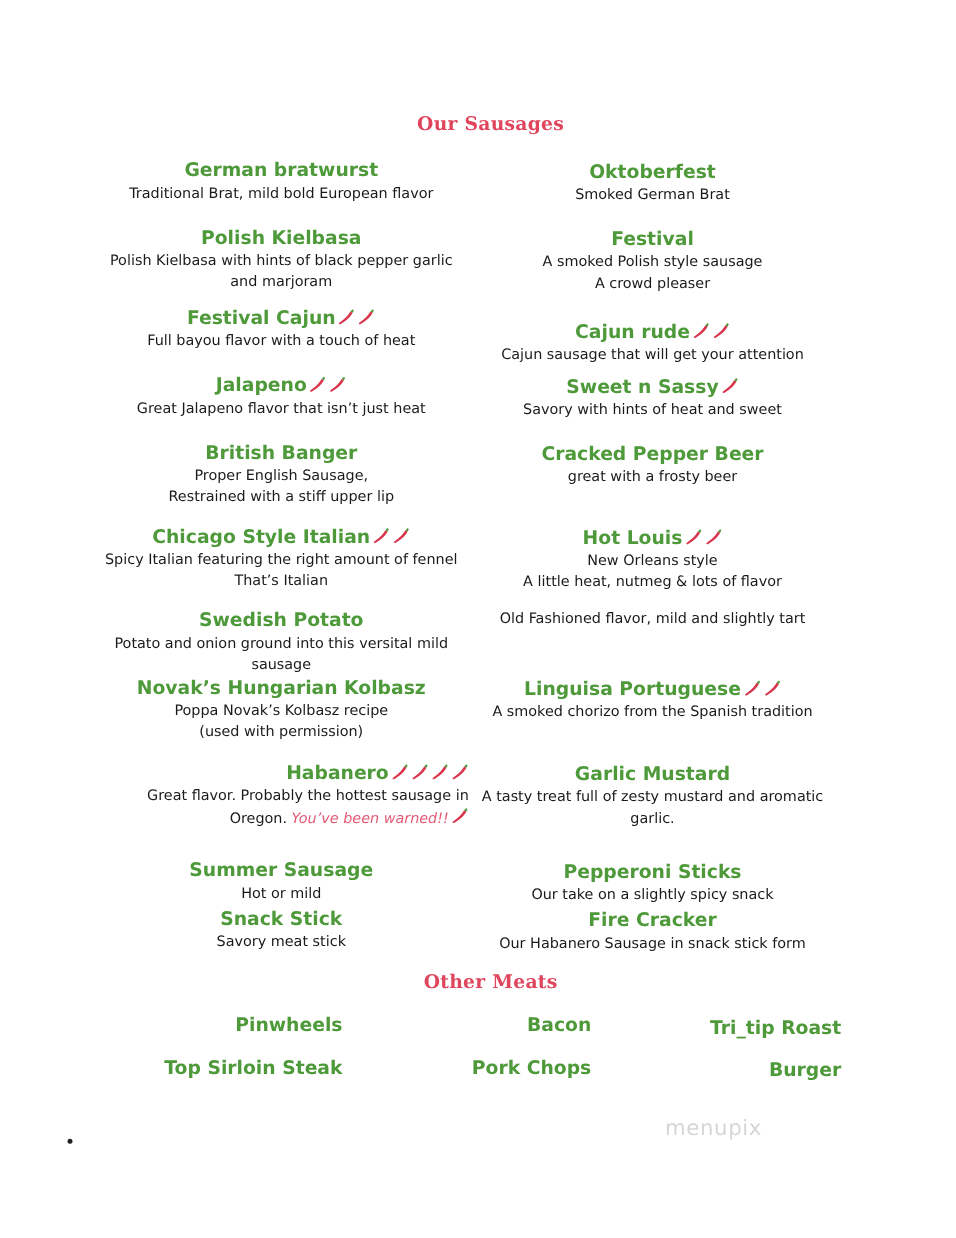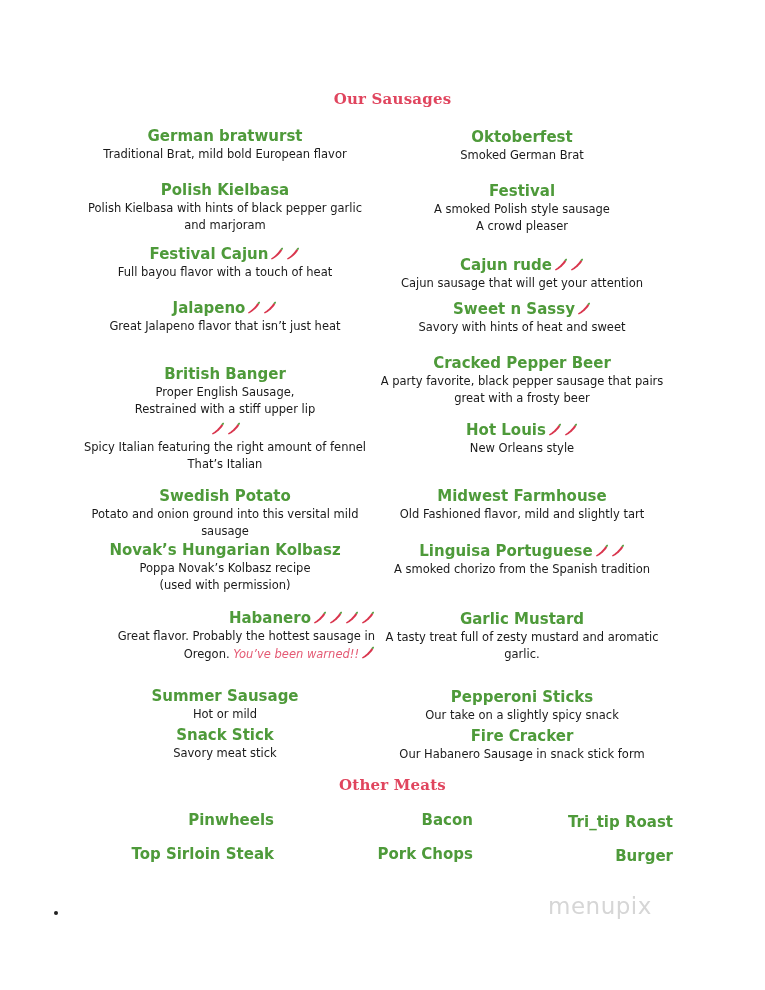--- a/index.html
+++ b/index.html
@@ -4,21 +4,21 @@
 <style>
   html, body { margin:0; padding:0; background:#ffffff; }
   body { width:765px; height:990px; position:relative; overflow:hidden; font-family:"Liberation Sans", sans-serif; color:#1a1a1a; }
   .section-title { position:absolute; left:10px; width:765px; text-align:center; font-family:"DejaVu Serif", serif; font-weight:bold; color:#e0455e; font-size:15px; letter-spacing:0.2px; }
   .item { position:absolute; text-align:center; }
   .name { font-family:"DejaVu Sans", sans-serif; font-weight:bold; color:#4e9a3a; font-size:15px; line-height:20px; white-space:nowrap; }
   .desc { font-family:"DejaVu Sans", sans-serif; font-size:11.5px; line-height:17px; color:#1a1a1a; white-space:nowrap; }
   .warn { color:#e45a74; font-style:italic; }
   .pepper { display:inline-block; width:15px; height:14px; vertical-align:-1px; margin-left:1px; }
   .other { position:absolute; font-family:"DejaVu Sans", sans-serif; font-weight:bold; color:#4e9a3a; font-size:15px; text-align:right; width:200px; white-space:nowrap; }
-  .watermark { position:absolute; left:548px; top:893px; font-family:"DejaVu Sans", sans-serif; font-size:23px; color:#d6d6d6; letter-spacing:0.5px; }
+  .watermark { position:absolute; left:532px; top:893px; font-family:"DejaVu Sans", sans-serif; font-size:17px; color:#d6d6d6; letter-spacing:0.5px; }
   .dot { position:absolute; left:54px; top:911px; width:4px; height:4px; border-radius:50%; background:#222; }
   .lc { left:75px; width:300px; }
   .rc { left:372px; width:300px; }
 </style>
 </head>
 <body>
 
 <div class="section-title" style="top:90px;">Our Sausages</div>
 
 <div id="left-col">
@@ -44,27 +44,27 @@
     <div class="item lc" style="top: 298px;">
       <div class="name"><span>Jalapeno</span><span class="pepper"><svg viewBox="0 0 16 14" width="15" height="14">
             <path d="M2 13 C5 11, 10 7, 12 3 L14 4 C12 8, 7 12, 3 14 Z" fill="#d9364e"></path>
             <path d="M12 3 L14 1 L15 2 L14 4 Z" fill="#4e9a3a"></path>
           </svg></span><span class="pepper"><svg viewBox="0 0 16 14" width="15" height="14">
             <path d="M2 13 C5 11, 10 7, 12 3 L14 4 C12 8, 7 12, 3 14 Z" fill="#d9364e"></path>
             <path d="M12 3 L14 1 L15 2 L14 4 Z" fill="#4e9a3a"></path>
           </svg></span></div>
       <div class="desc"><span>Great Jalapeno flavor that isn’t just heat</span></div>
     </div>
-    <div class="item lc" style="top: 364px;">
+    <div class="item lc" style="top: 352px;">
       <div class="name"><span>British Banger</span></div>
       <div class="desc"><span>Proper English  Sausage,</span></div>
       <div class="desc"><span>Restrained with a stiff upper lip</span></div>
     </div>
     <div class="item lc" style="top: 419px;">
-      <div class="name"><span class="pepper"><svg viewBox="0 0 16 14" width="15" height="14">
+      <div class="name"><span>Chicago Style Italian</span><span class="pepper"><svg viewBox="0 0 16 14" width="15" height="14">
             <path d="M2 13 C5 11, 10 7, 12 3 L14 4 C12 8, 7 12, 3 14 Z" fill="#d9364e"></path>
             <path d="M12 3 L14 1 L15 2 L14 4 Z" fill="#4e9a3a"></path>
           </svg></span><span class="pepper"><svg viewBox="0 0 16 14" width="15" height="14">
             <path d="M2 13 C5 11, 10 7, 12 3 L14 4 C12 8, 7 12, 3 14 Z" fill="#d9364e"></path>
             <path d="M12 3 L14 1 L15 2 L14 4 Z" fill="#4e9a3a"></path>
           </svg></span></div>
       <div class="desc"><span>Spicy Italian featuring the right amount of fennel</span></div>
       <div class="desc"><span>That’s Italian</span></div>
     </div>
     <div class="item lc" style="top: 486px;">
@@ -129,35 +129,34 @@
     </div>
     <div class="item rc" style="top: 299px;">
       <div class="name"><span>Sweet n Sassy</span><span class="pepper"><svg viewBox="0 0 16 14" width="15" height="14">
             <path d="M2 13 C5 11, 10 7, 12 3 L14 4 C12 8, 7 12, 3 14 Z" fill="#d9364e"></path>
             <path d="M12 3 L14 1 L15 2 L14 4 Z" fill="#4e9a3a"></path>
           </svg></span></div>
       <div class="desc"><span>Savory with hints of heat and sweet</span></div>
     </div>
     <div class="item rc" style="top: 353px;">
       <div class="name"><span>Cracked Pepper Beer</span></div>
-      <div class="desc"><span>A party favorite, black pepper sausage that pairs</span></div>
       <div class="desc"><span>great with a frosty beer</span></div>
     </div>
     <div class="item rc" style="top: 420px;">
       <div class="name"><span>Hot  Louis</span><span class="pepper"><svg viewBox="0 0 16 14" width="15" height="14">
             <path d="M2 13 C5 11, 10 7, 12 3 L14 4 C12 8, 7 12, 3 14 Z" fill="#d9364e"></path>
             <path d="M12 3 L14 1 L15 2 L14 4 Z" fill="#4e9a3a"></path>
           </svg></span><span class="pepper"><svg viewBox="0 0 16 14" width="15" height="14">
             <path d="M2 13 C5 11, 10 7, 12 3 L14 4 C12 8, 7 12, 3 14 Z" fill="#d9364e"></path>
             <path d="M12 3 L14 1 L15 2 L14 4 Z" fill="#4e9a3a"></path>
           </svg></span></div>
       <div class="desc"><span>New Orleans style</span></div>
+      <div class="desc"><span>A little heat, nutmeg  &amp; lots of flavor</span></div>
     </div>
     <div class="item rc" style="top: 486px;">
-      <div class="name"><span>Midwest Farmhouse</span></div>
       <div class="desc"><span>Old Fashioned flavor, mild and slightly tart</span></div>
     </div>
     <div class="item rc" style="top: 541px;">
       <div class="name"><span>Linguisa  Portuguese</span><span class="pepper"><svg viewBox="0 0 16 14" width="15" height="14">
             <path d="M2 13 C5 11, 10 7, 12 3 L14 4 C12 8, 7 12, 3 14 Z" fill="#d9364e"></path>
             <path d="M12 3 L14 1 L15 2 L14 4 Z" fill="#4e9a3a"></path>
           </svg></span><span class="pepper"><svg viewBox="0 0 16 14" width="15" height="14">
             <path d="M2 13 C5 11, 10 7, 12 3 L14 4 C12 8, 7 12, 3 14 Z" fill="#d9364e"></path>
             <path d="M12 3 L14 1 L15 2 L14 4 Z" fill="#4e9a3a"></path>
           </svg></span></div>

